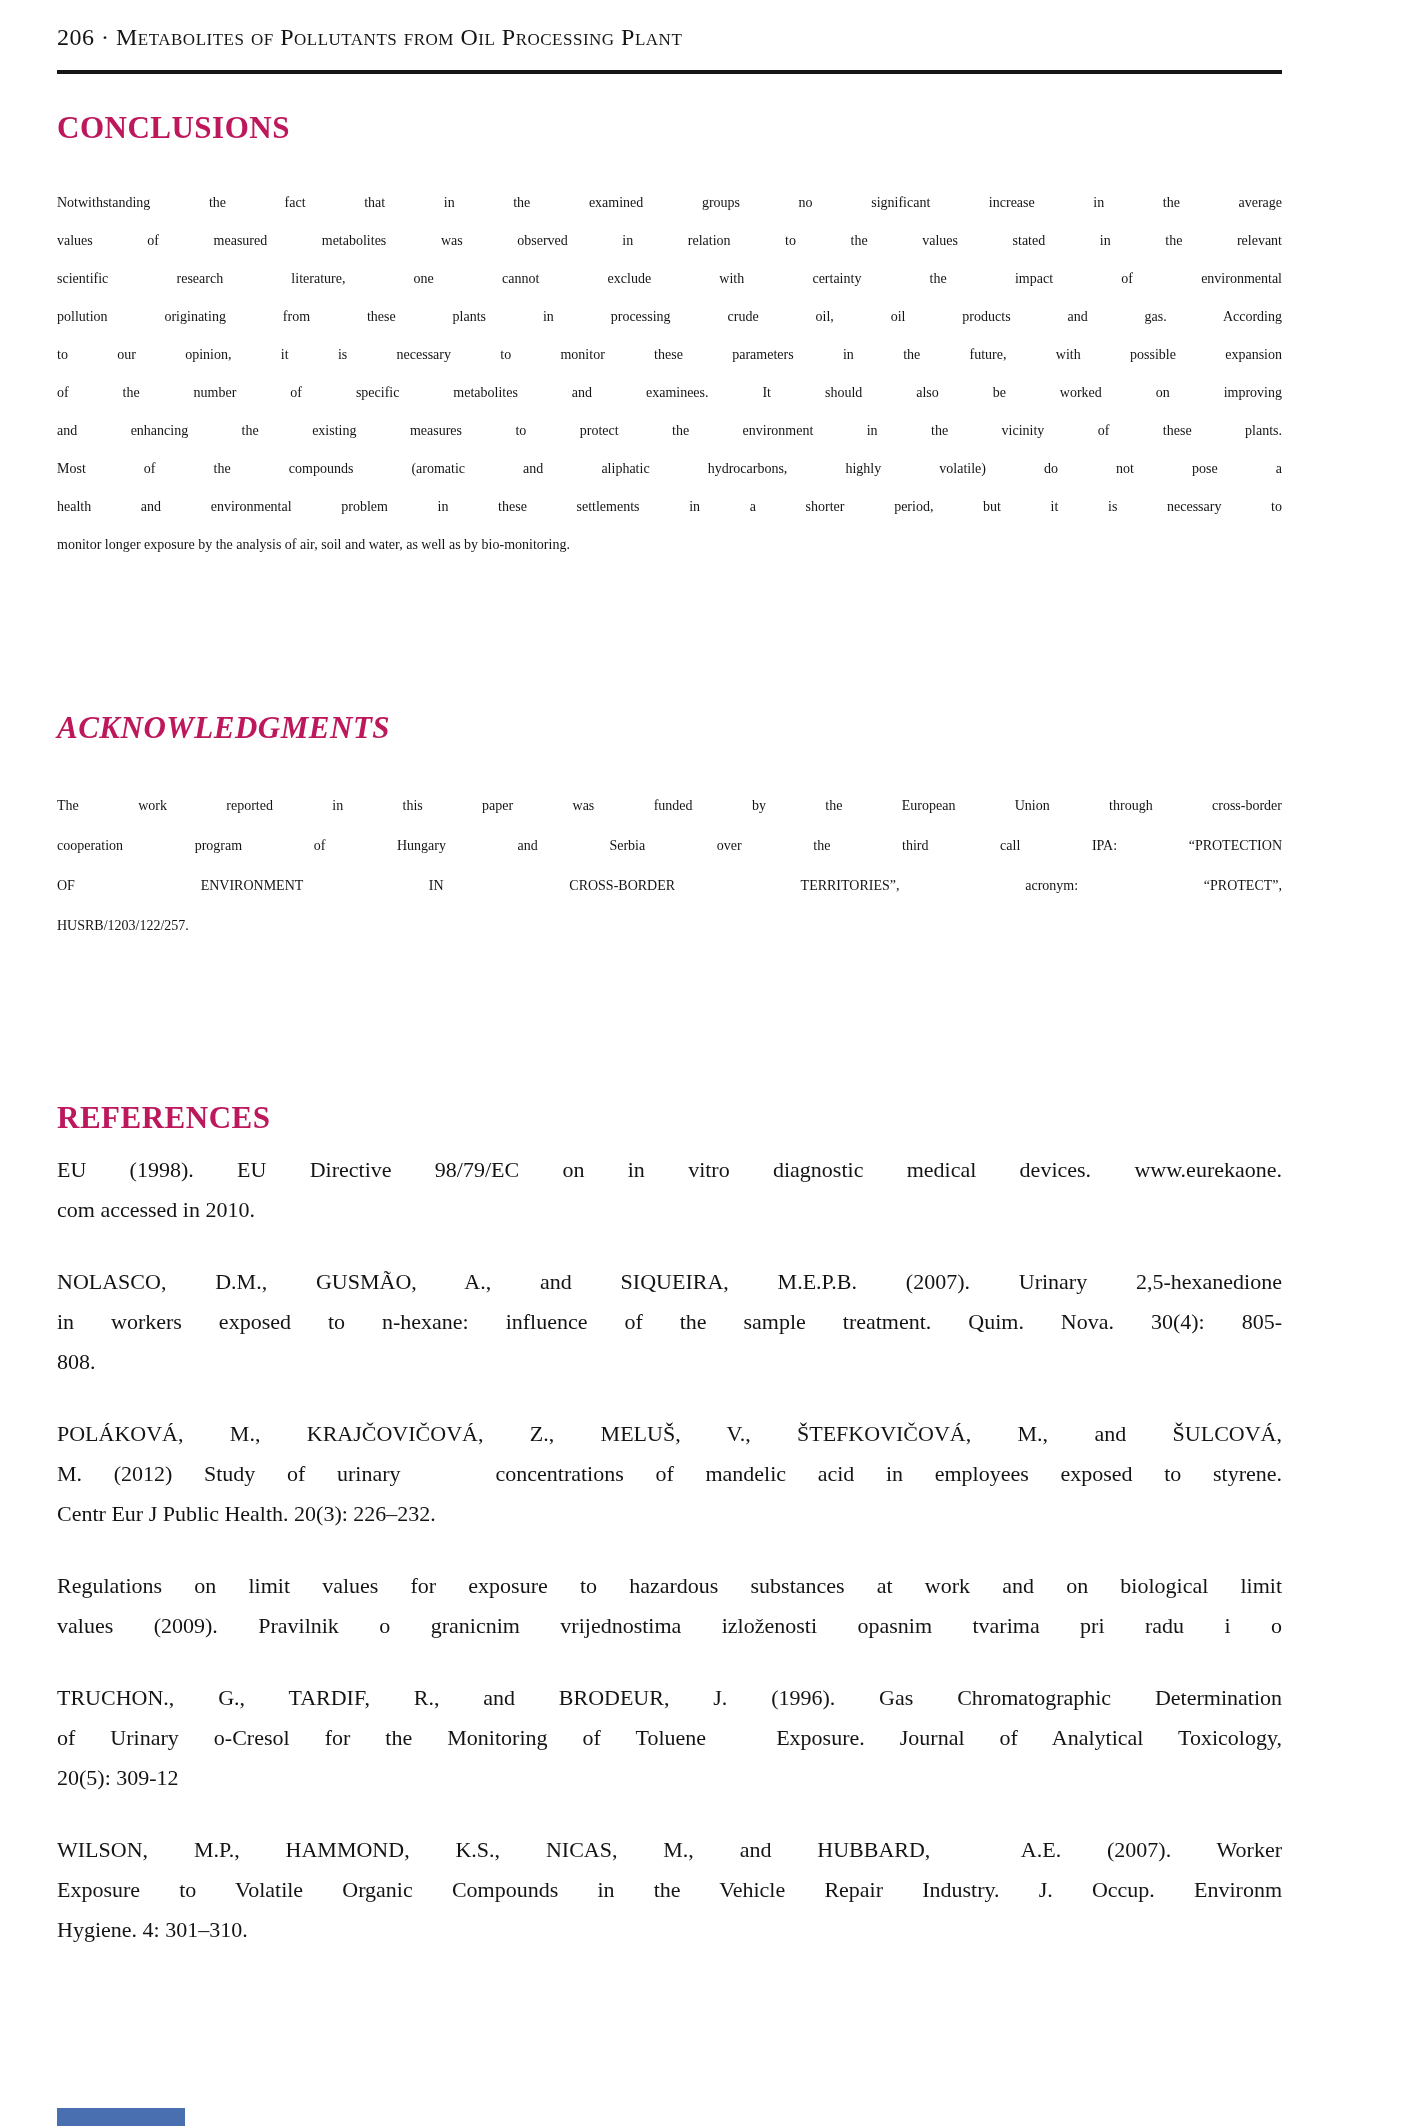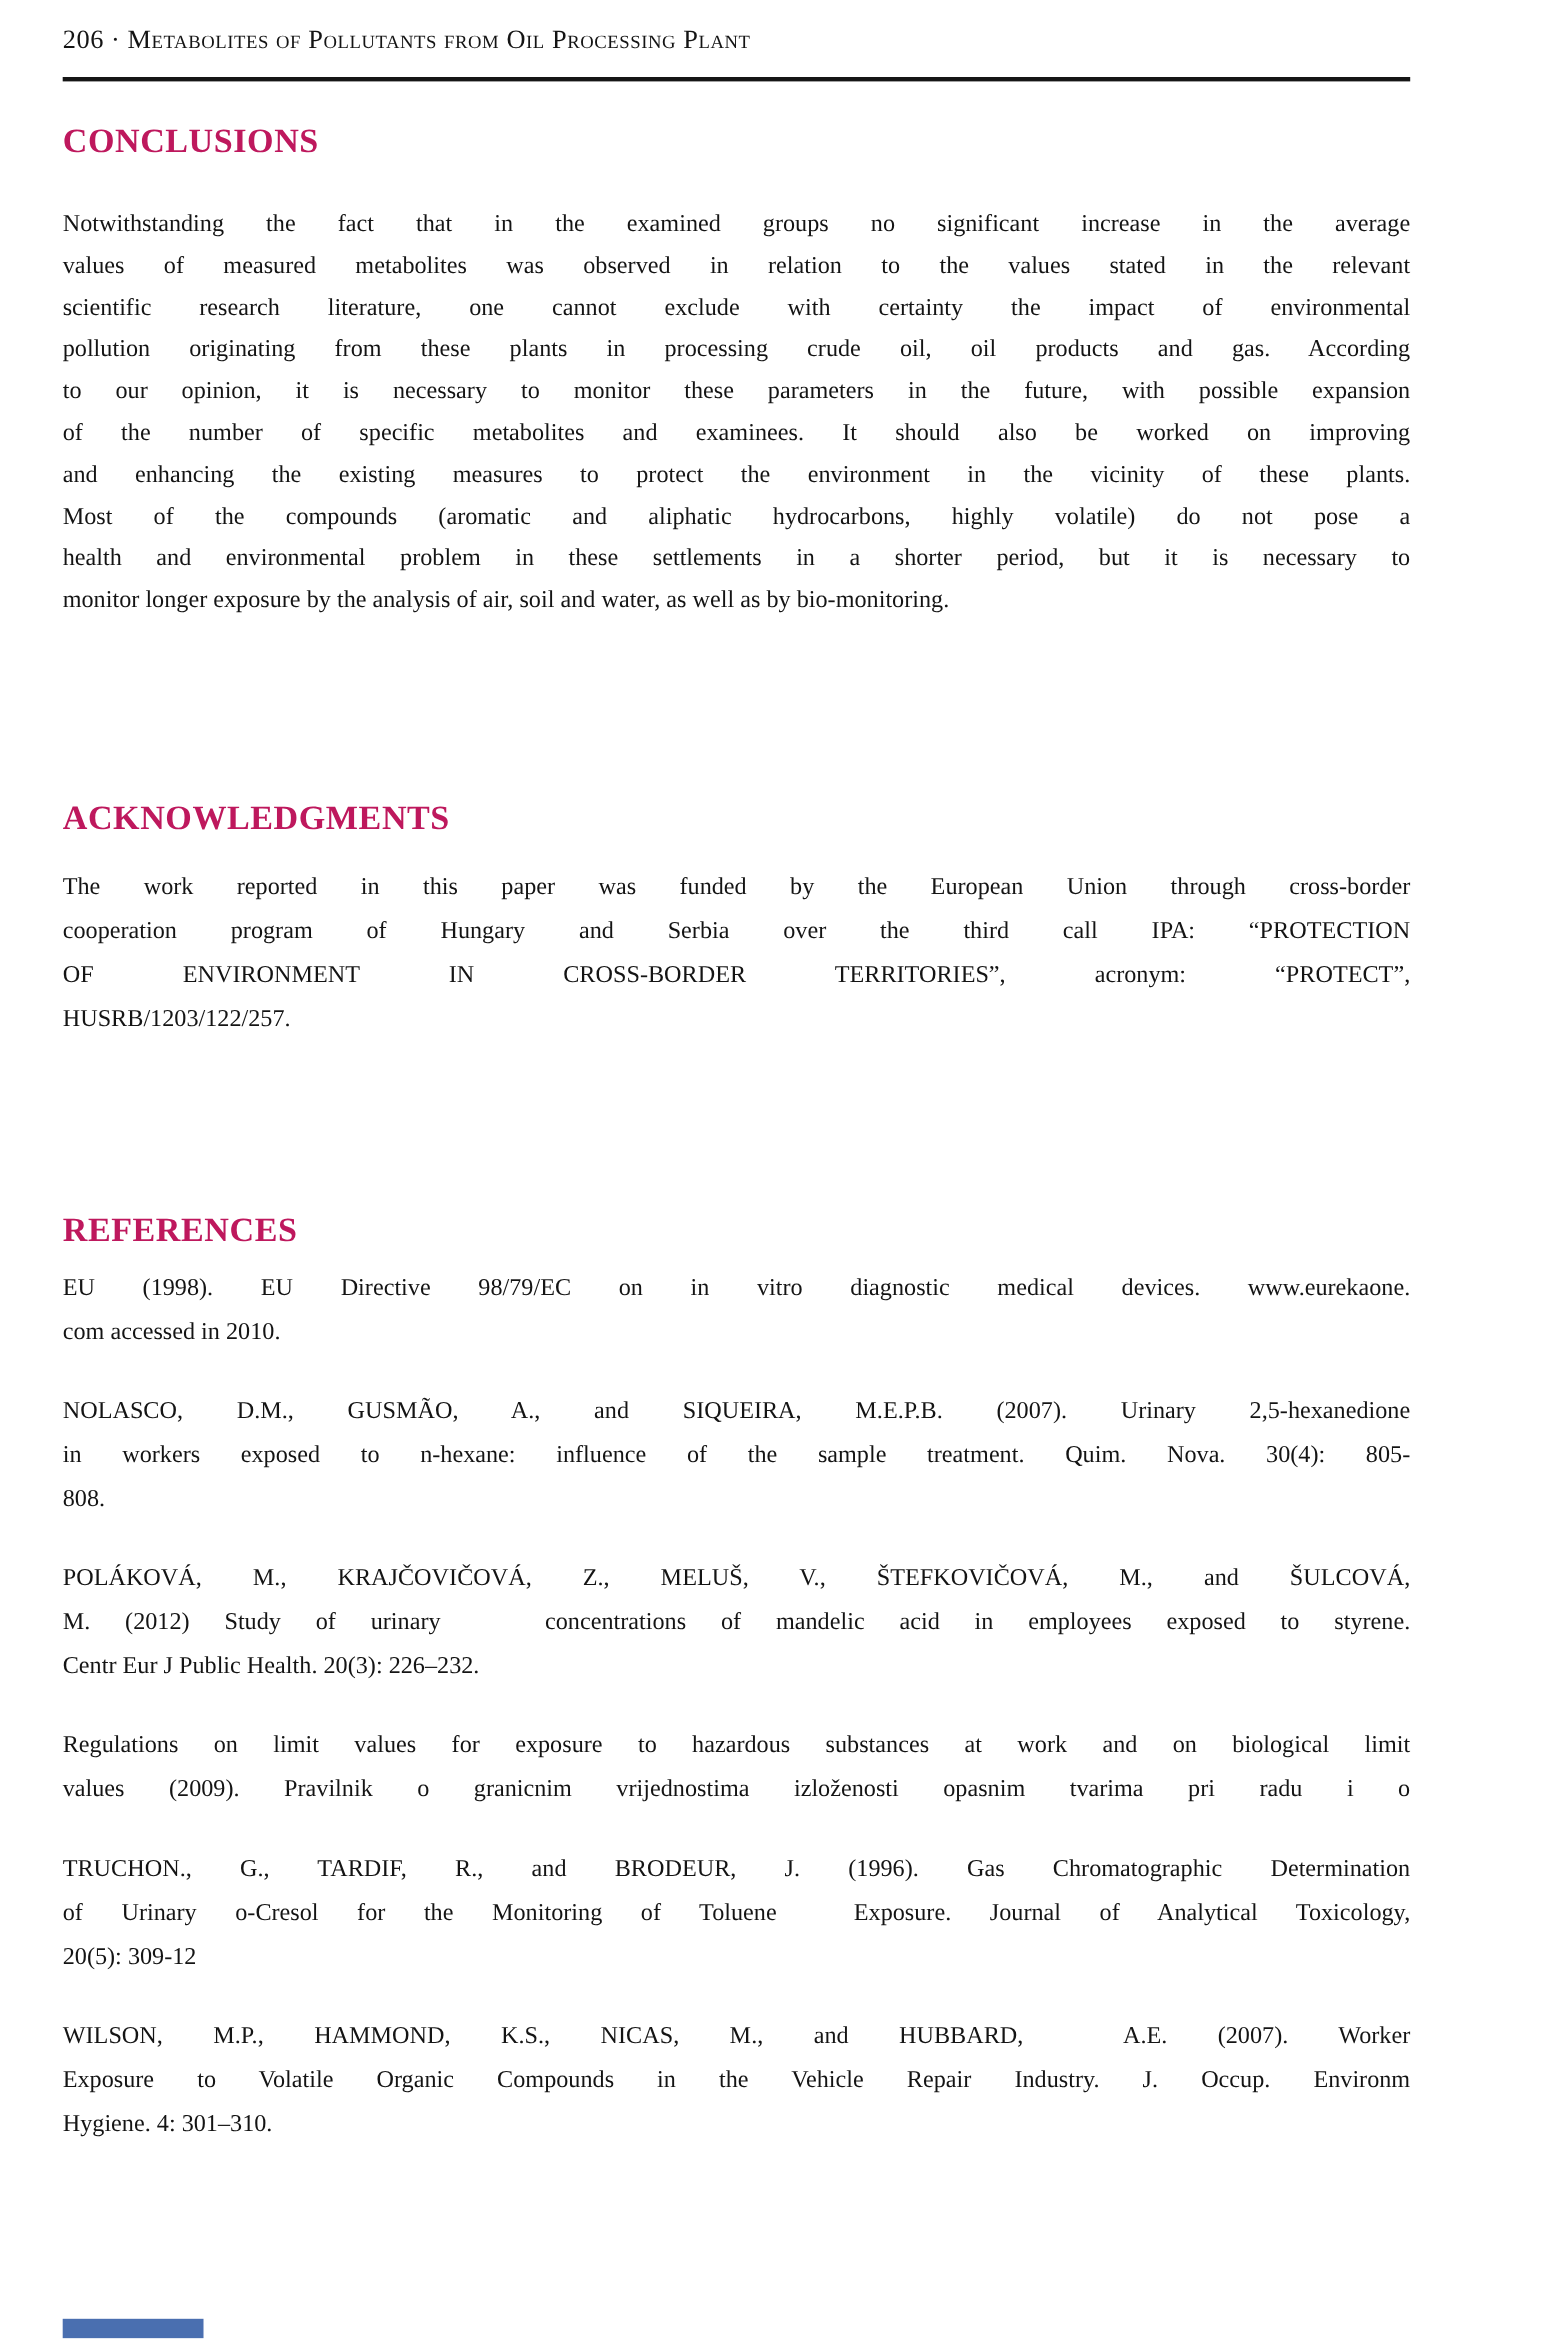--- a/index.html
+++ b/index.html
@@ -29,26 +29,26 @@
   .h {
     position: absolute;
     left: 57px; right: 57px;
     margin: 0;
     font-size: 31px;
     font-weight: bold;
     color: #be185d;
     letter-spacing: 0.5px;
   }
   .h-conclusions { top: 110px; }
-  .h-acks        { top: 726px; }
+  .h-acks        { top: 710px; font-style: italic; }
   .h-refs        { top: 1068px; margin-top: 32px; }
   .body {
     position: absolute;
     left: 57px; right: 57px;
-    font-size: 22px;
+    font-size: 14px;
   }
   .b-conclusions { top: 184px; line-height: 38px; }
   .b-acks        { top: 786px; line-height: 40px; }
   .refs-list     { position: absolute; left: 57px; right: 57px; top: 1150px; font-size: 22px; }
   .entry         { line-height: 40px; margin: 0 0 32px 0; }
   .jline         { text-align: justify; text-align-last: justify; }
   .jline.jlast   { text-align-last: left; }
   .blue-bar {
     position: absolute;
     left: 57px; top: 2108px;

